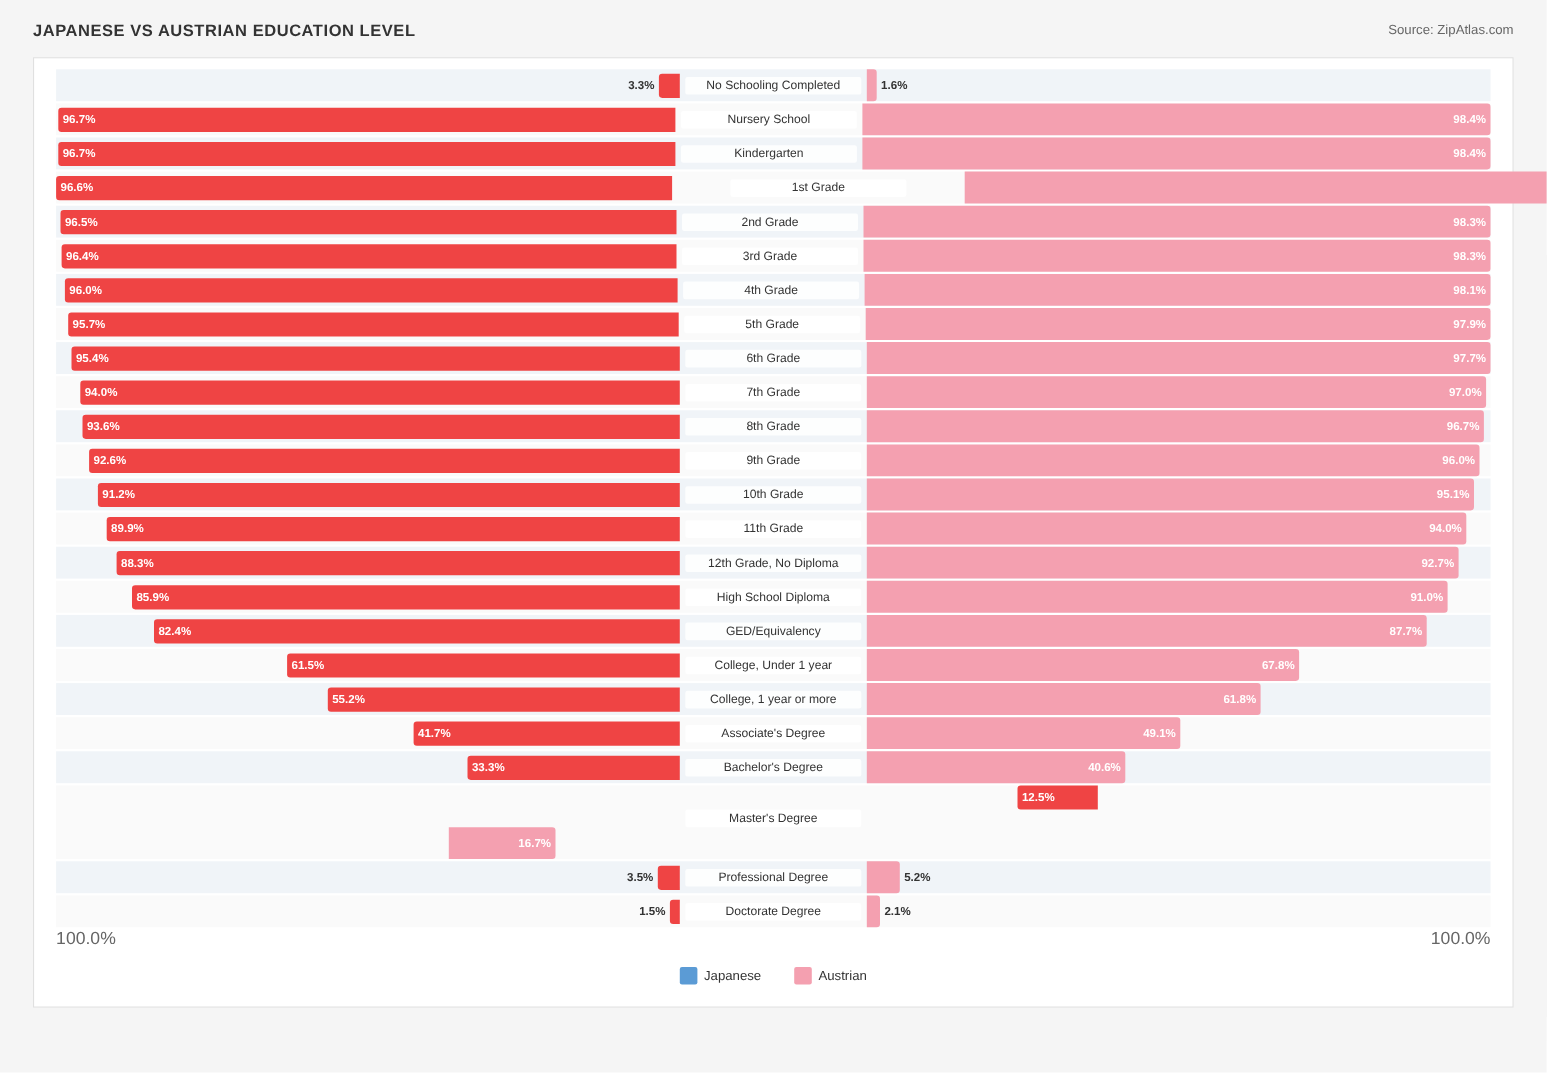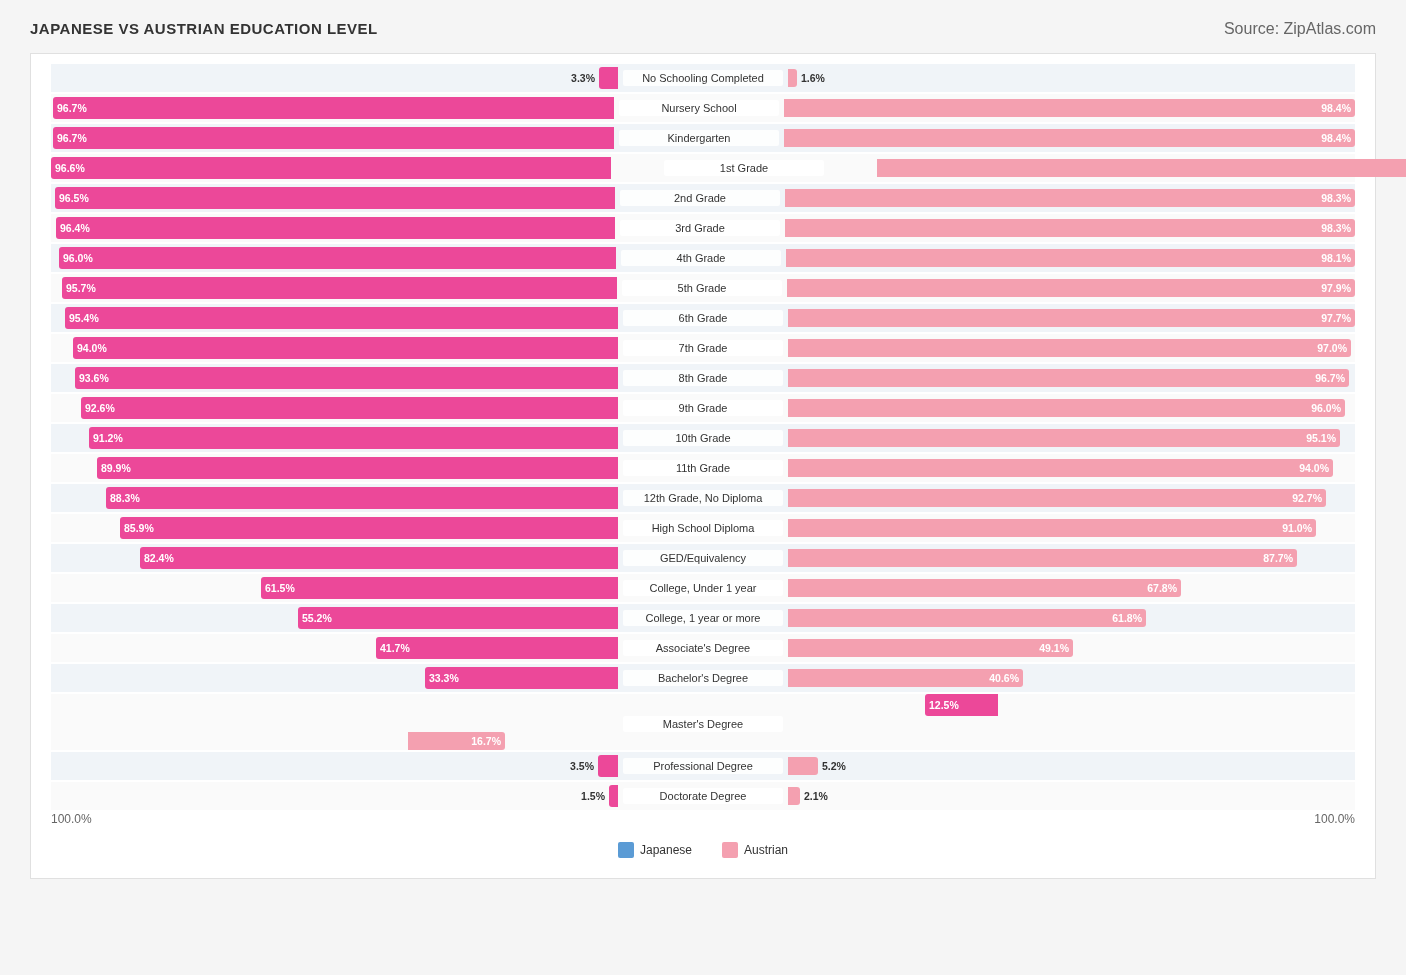--- a/index.html
+++ b/index.html
@@ -21,21 +21,21 @@
       margin-bottom: 15px;
     }
     .chart-title {
       font-size: 15px;
       font-weight: bold;
       color: #333;
       text-transform: uppercase;
       letter-spacing: 0.5px;
     }
     .chart-source {
-      font-size: 16px;
+      font-size: 12px;
       color: #666;
     }
     .chart-area {
       background: white;
       border: 1px solid #e0e0e0;
       padding: 10px 20px 20px 20px;
       position: relative;
     }
     .bar-row {
       display: flex;
@@ -72,28 +72,28 @@
       font-size: 11px;
       color: #333;
       z-index: 2;
       padding: 2px 3px;
       background: rgba(255,255,255,0.85);
       border-radius: 2px;
       flex-shrink: 0;
     }
     .bar-left {
       height: 22px;
-      background: #ec4899;
+      background: #ef4444;
       border-radius: 3px 0 0 3px;
       position: relative;
       display: flex;
       align-items: center;
     }
     .bar-right {
-      height: 18px;
+      height: 29px;
       background: #f4a0b0;
       border-radius: 0 3px 3px 0;
       position: relative;
       display: flex;
       align-items: center;
     }
     .bar-value-left {
       position: absolute;
       left: 4px;
       font-size: 10.5px;
@@ -142,21 +142,21 @@
       width: 16px;
       height: 16px;
       border-radius: 2px;
     }
     .axis-labels {
       display: flex;
       justify-content: space-between;
       padding: 0 0 4px 0;
     }
     .axis-label {
-      font-size: 12px;
+      font-size: 16px;
       color: #666;
       width: 600px;
     }
     .axis-label-left {
       text-align: left;
     }
     .axis-label-right {
       text-align: right;
     }
     .center-label-placeholder {

